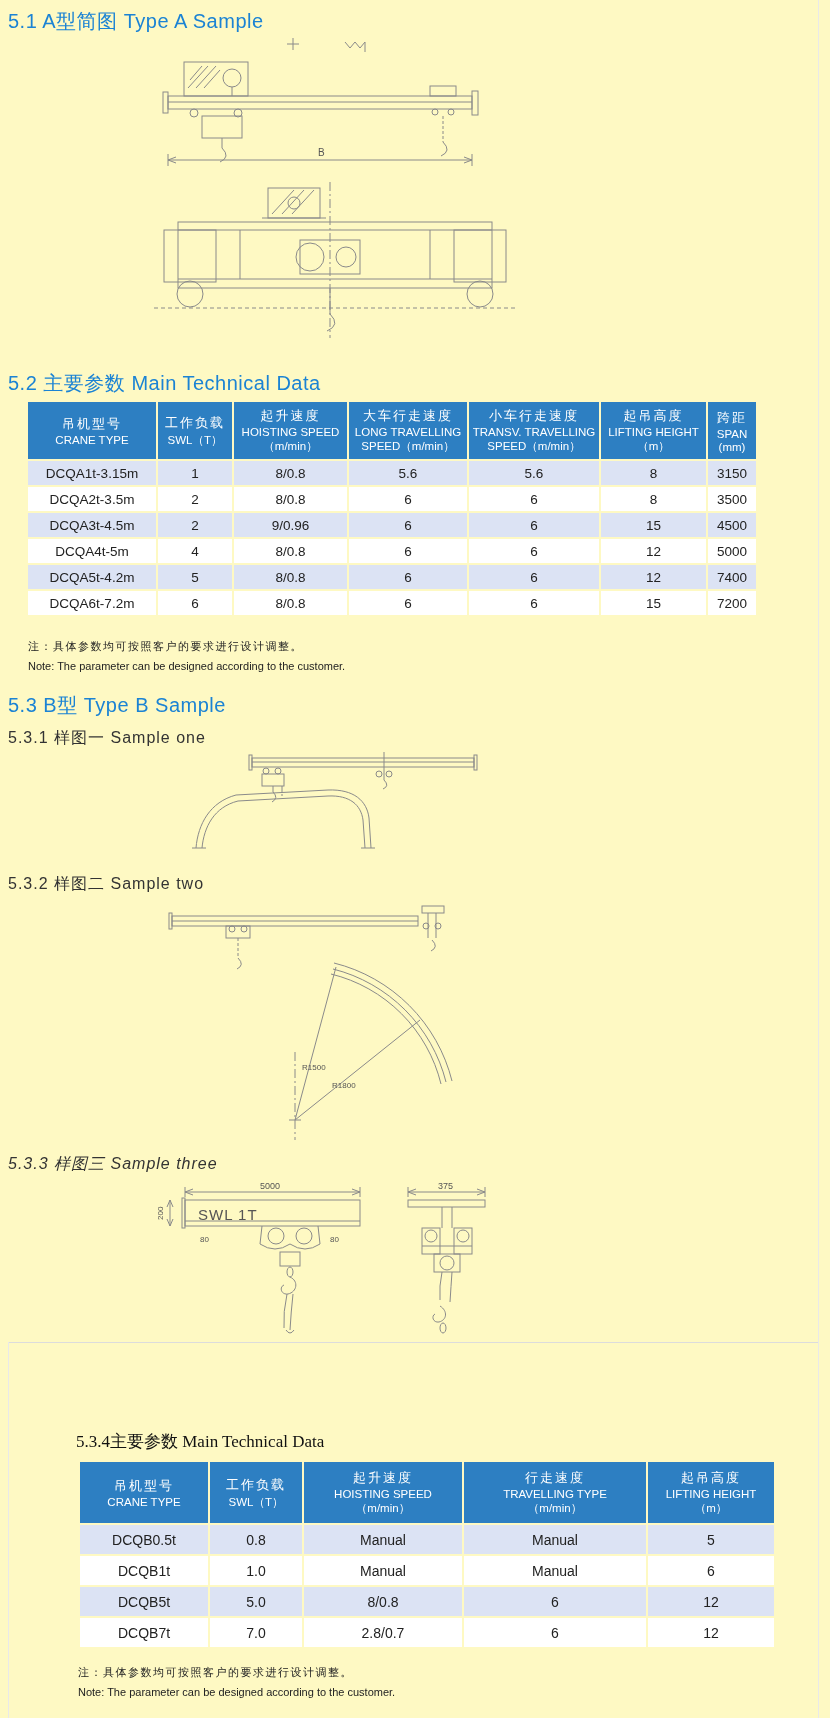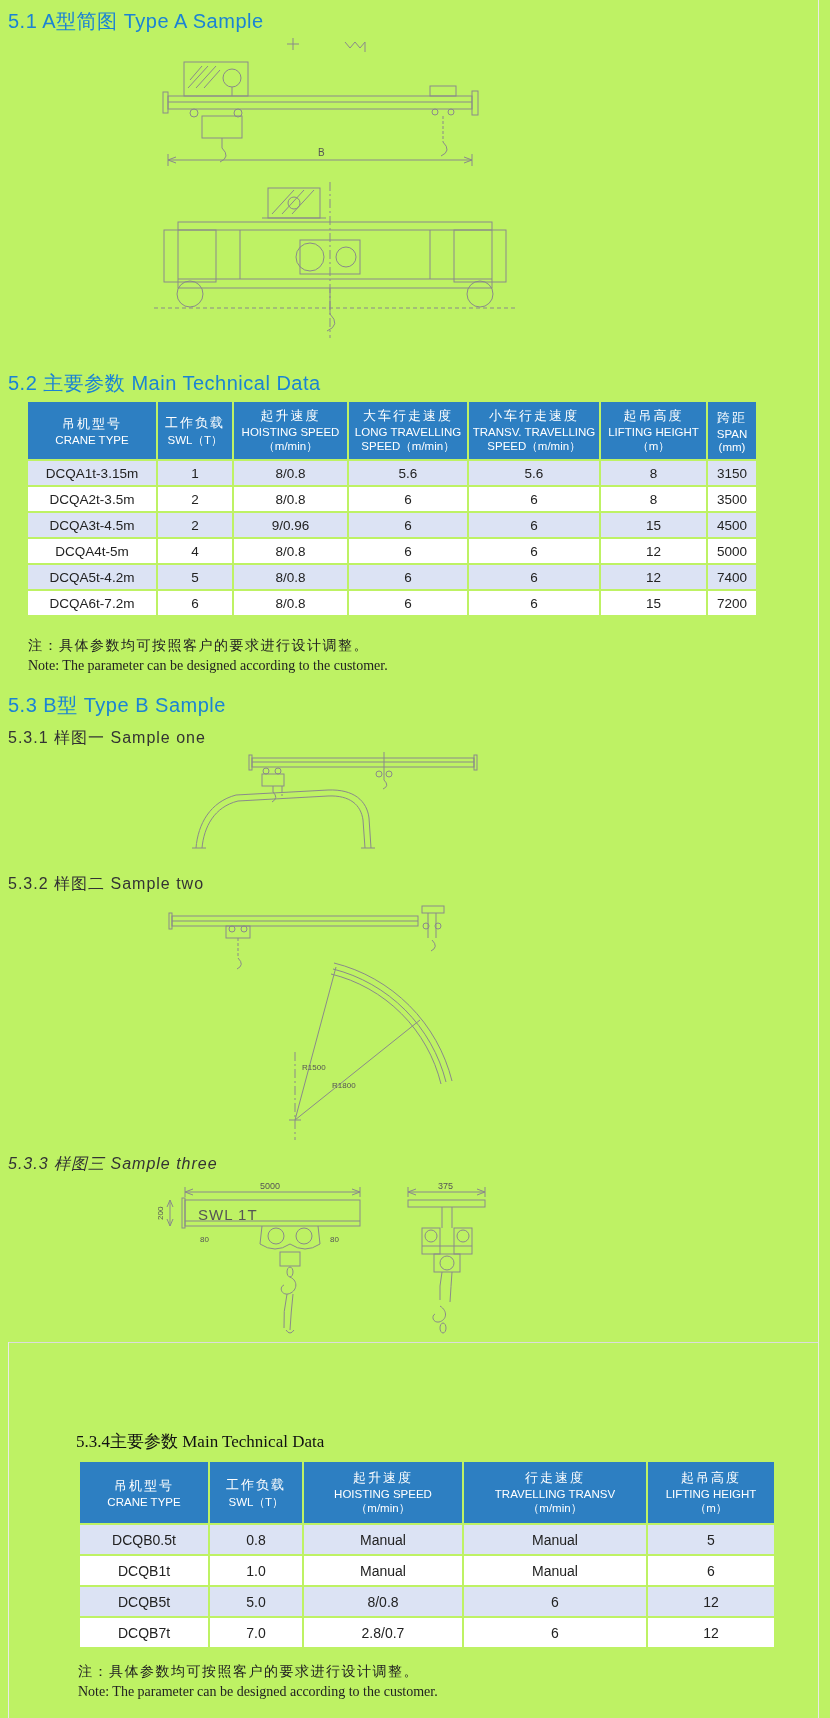--- a/index.html
+++ b/index.html
@@ -1,33 +1,33 @@
 <!DOCTYPE html>
 <html><head>
 <meta charset="utf-8">
 <style>
   html,body{margin:0;padding:0;background:#fff;}
-  .page{position:relative;width:830px;height:1718px;background:#bef264;overflow:hidden;
+  .page{position:relative;width:830px;height:1718px;background:#fef9c3;overflow:hidden;
         font-family:"Liberation Sans",sans-serif;}
   .sec-head{position:absolute;color:#1b83d4;font-size:20px;font-weight:400;letter-spacing:.5px;white-space:nowrap;}
   .sub-head{position:absolute;color:#333;font-size:16px;font-weight:400;letter-spacing:1px;white-space:nowrap;text-align:center;}
   .serif-head{position:absolute;color:#111;font-family:"Liberation Serif",serif;font-size:17px;white-space:nowrap;}
   table{border-collapse:separate;border-spacing:2px;table-layout:fixed;position:absolute;}
   th{background:#2d7fc2;color:#fff;font-weight:400;vertical-align:middle;padding:5px 1px;}
   .th-zh{display:block;font-size:13px;letter-spacing:2px;}
   .th-en{display:block;font-size:11.5px;letter-spacing:0;margin-top:1px;}
   td{text-align:center;vertical-align:middle;font-size:13.5px;color:#222;}
   .tblA{left:26px;top:400px;width:722px;}
   .tblA td{height:22px;}
   .tblB{left:78px;top:1460px;width:692px;}
   .tblB th{padding:7px 1px;}
   .tblB td{height:27px;font-size:14px;}
   tr.alt td{background:#dce3f4;}
   tr.plain td{background:#ffffff;}
-  .note{position:absolute;font-size:14px;color:#222;line-height:20px;font-family:Liberation Serif, serif;}
+  .note{position:absolute;font-size:11px;color:#222;line-height:20px;}
   .note .zh{letter-spacing:1.5px;}
   .drawing{position:absolute;}
   .vline-right{position:absolute;left:818px;top:0;width:1px;height:1718px;background:#e9e9e9;}
   .hline-split{position:absolute;left:8px;top:1342px;width:810px;height:1px;background:#dcdcdc;}
   .vline-left-b{position:absolute;left:8px;top:1342px;width:1px;height:376px;background:#e9e9e9;}
 </style>
 </head>
 <body>
 
 <div class="page">
@@ -339,21 +339,21 @@
             <span class="th-zh">工作负载</span>
             <span class="th-en">SWL（T）</span>
           </th>
       <th>
             <span class="th-zh">起升速度</span>
             <span class="th-en">HOISTING SPEED</span>
             <span class="th-en">（m/min）</span>
           </th>
       <th>
             <span class="th-zh">行走速度</span>
-            <span class="th-en">TRAVELLING TRANSV</span>
+            <span class="th-en">TRAVELLING TYPE</span>
             <span class="th-en">（m/min）</span>
           </th>
       <th>
             <span class="th-zh">起吊高度</span>
             <span class="th-en">LIFTING HEIGHT</span>
             <span class="th-en">（m）</span>
           </th>
     </tr>
     <tr class="alt">
           <td>DCQB0.5t</td>

